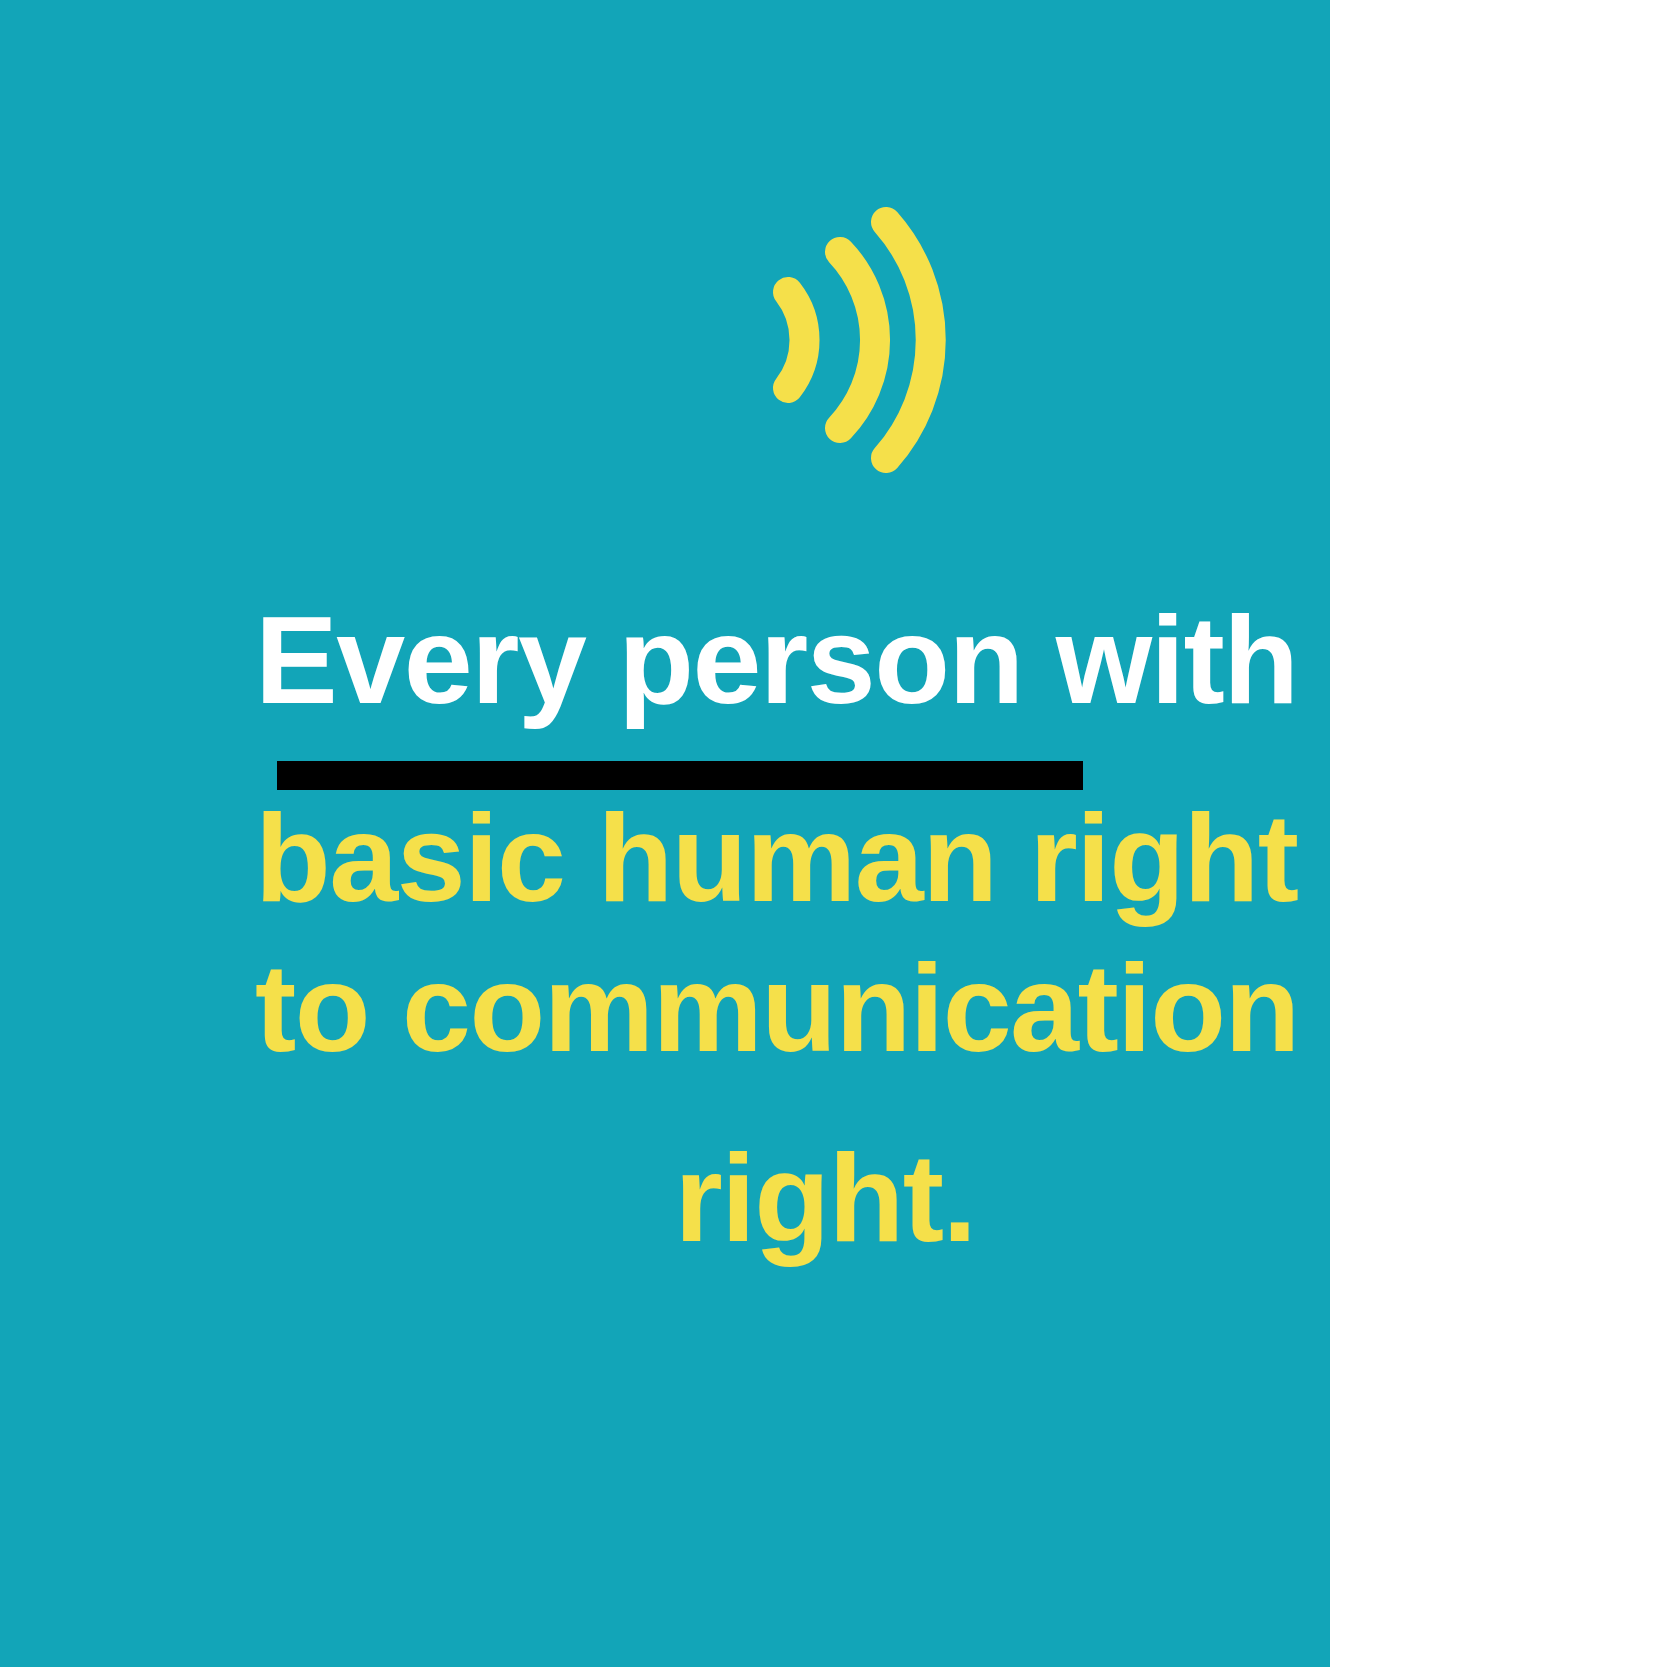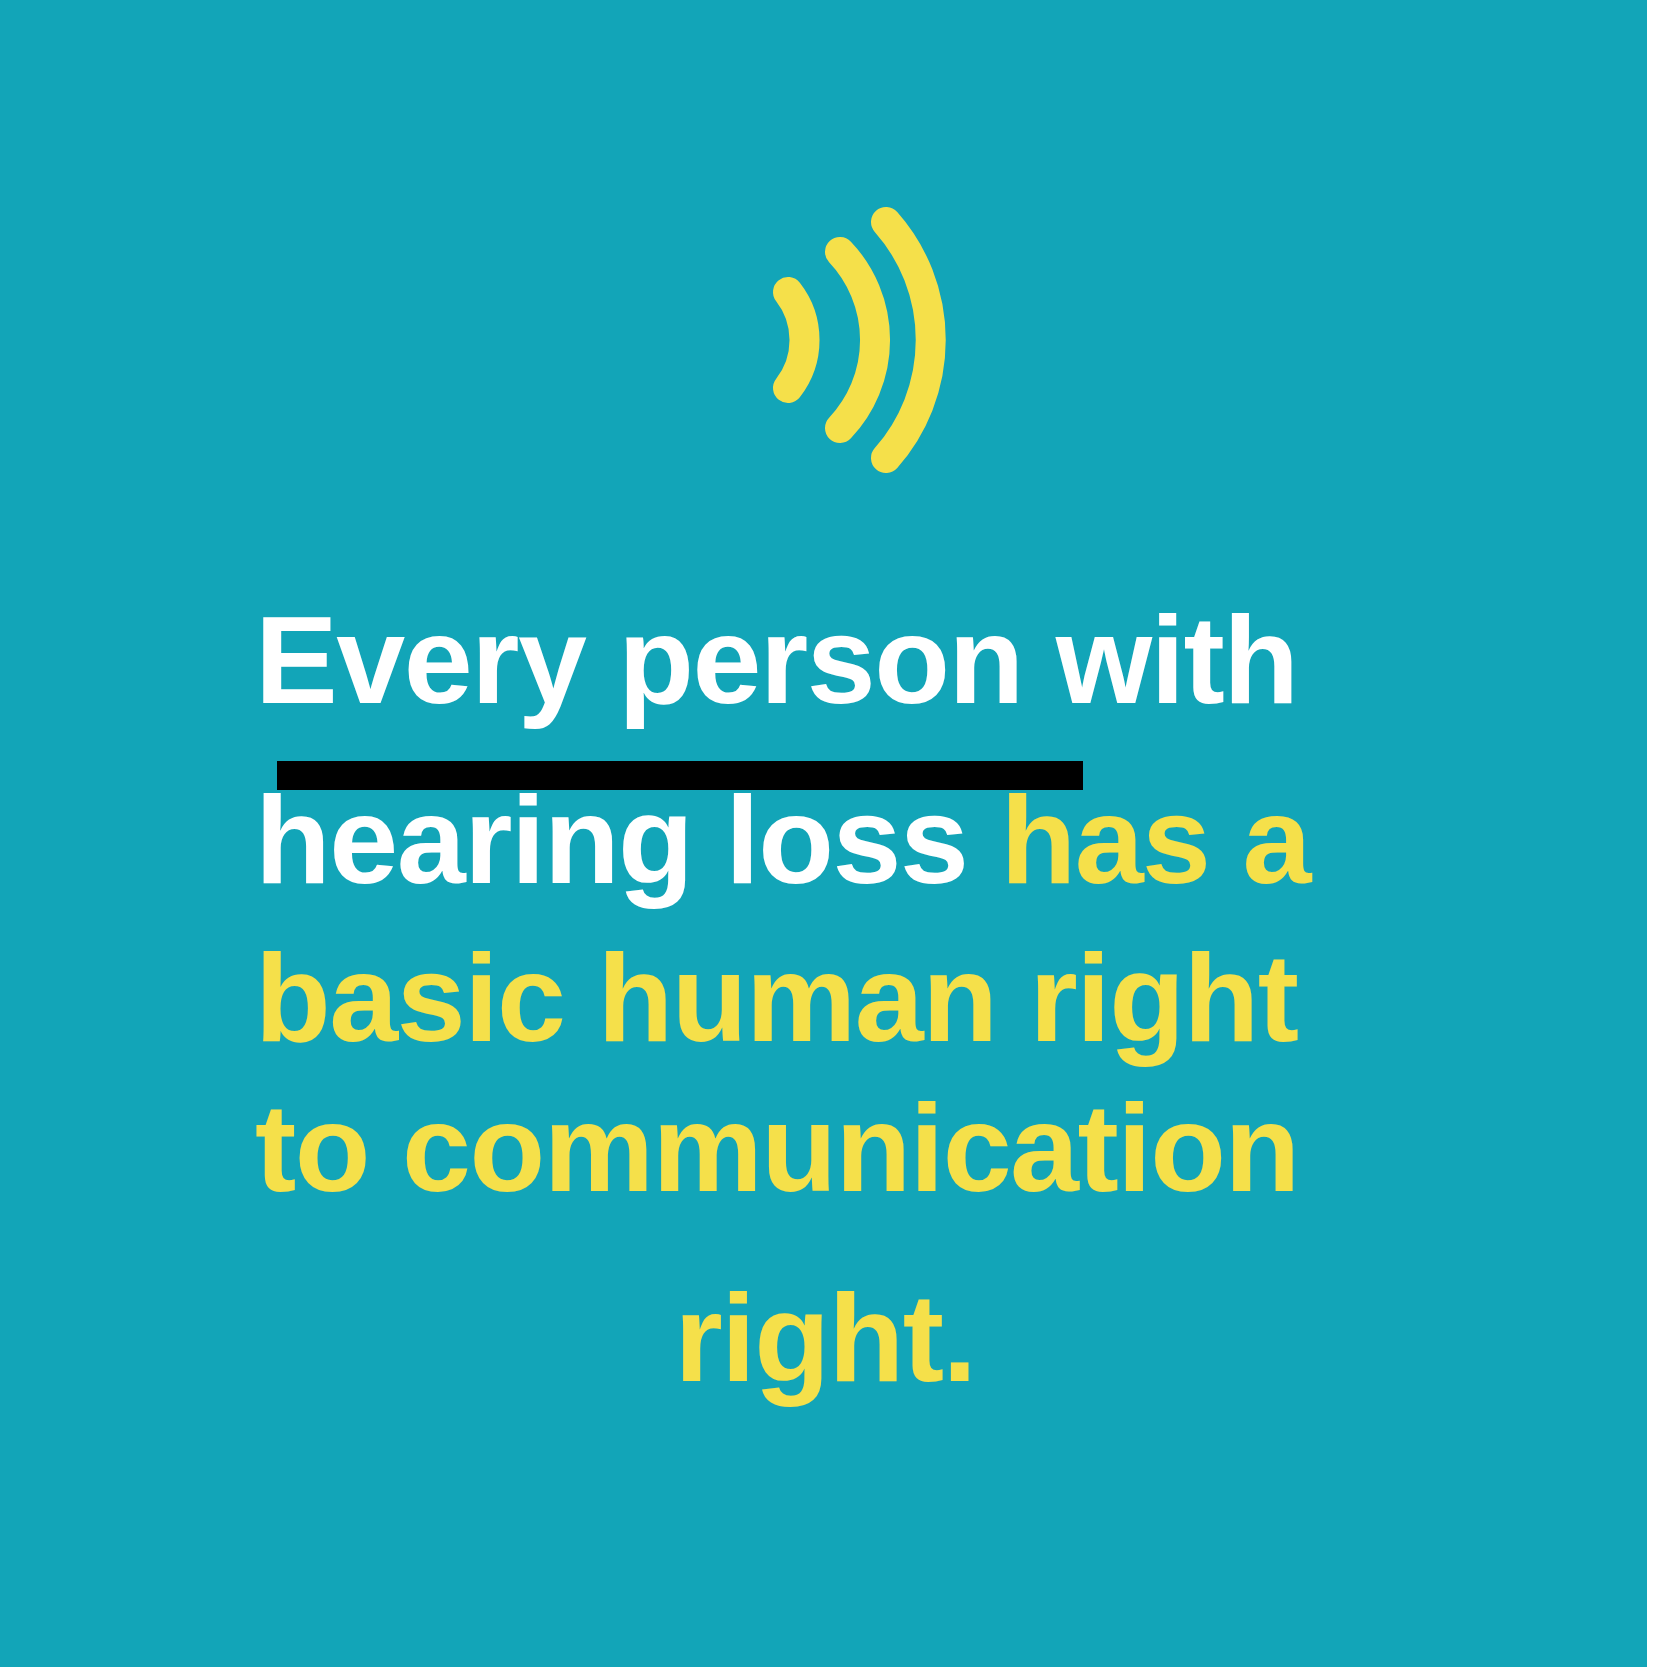--- a/index.html
+++ b/index.html
@@ -8,21 +8,21 @@
   }
   body {
     width: 1667px;
     height: 1667px;
     overflow: hidden;
     font-family: "Liberation Sans", sans-serif;
   }
 
   #poster {
     position: relative;
-    width: 1647px;
+    width: 1330px;
     height: 1667px;
     background: #12A5B8;
     box-sizing: border-box;
   }
 
   
   #wave-icon {
     position: absolute;
     left: 700px;
     top: 180px;
@@ -102,23 +102,20 @@
 
   <div id="headline">
 
     <div id="line-1-wrap">
       <div class="line" id="line-1">
         <span class="w">Every person with</span>
       </div>
       <div id="underline-bar"></div>
     </div>
 
-    <div class="line" id="line-2">
-      <span class="w">hearing loss</span><span class="y"> has a</span>
-    </div>
 
     <div class="line y" id="line-3">basic human right</div>
 
     <div class="line y" id="line-4">to communication</div>
 
     <div class="line y" id="line-5">right.</div>
 
   </div>
 
 </div>

